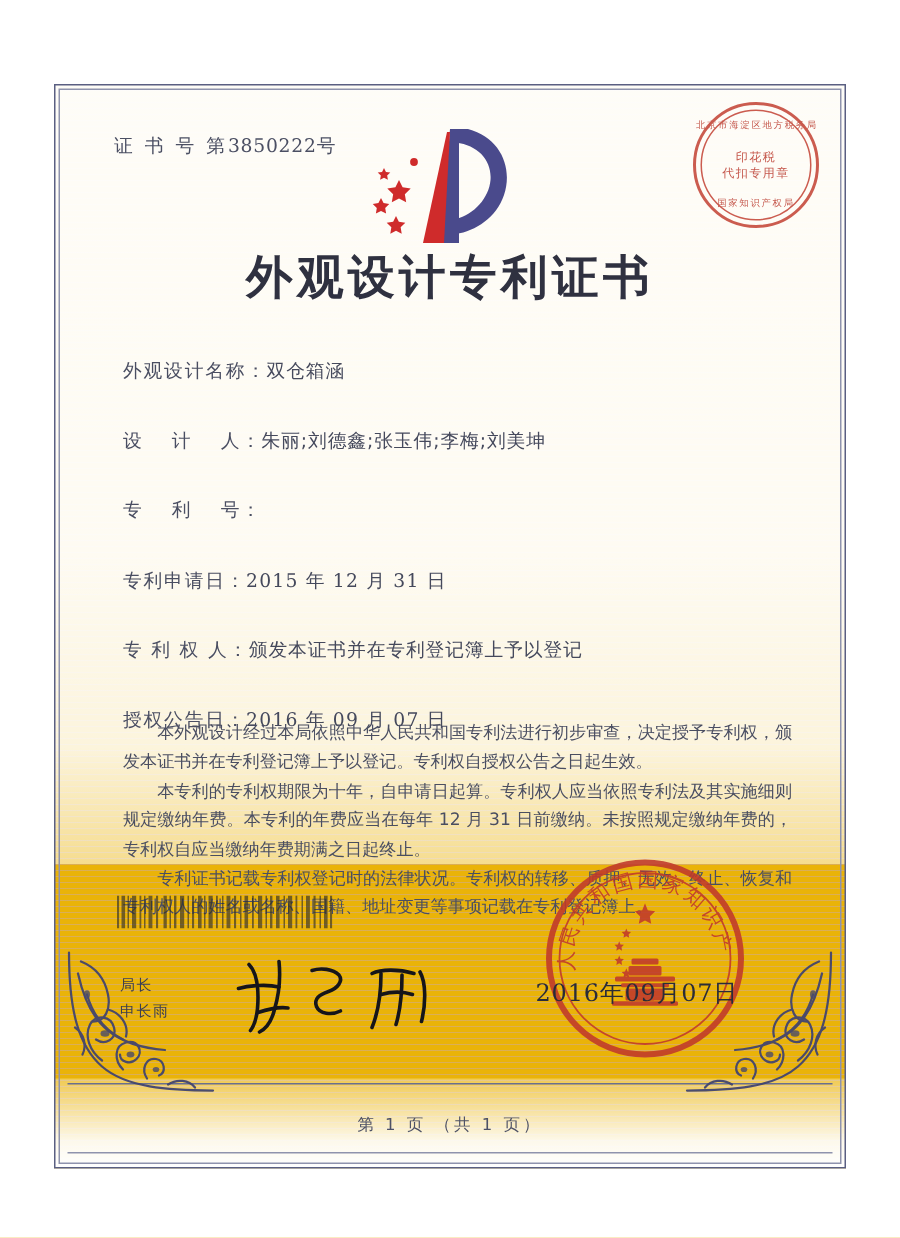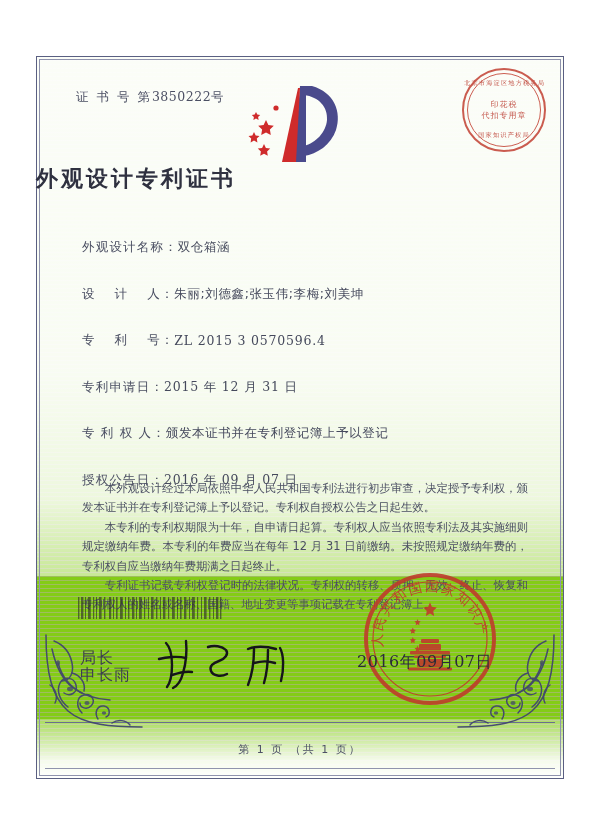--- a/index.html
+++ b/index.html
@@ -15,21 +15,21 @@
     overflow: hidden;
   }
 
   
   #certificate {
     position: absolute;
     left: 36px;
     top: 56px;
     width: 528px;
     height: 723px;
-    background: #84cc16;
+    background: #eab308;
     box-sizing: border-box;
   }
 
   
   #guilloche {
     position: absolute;
     inset: 0;
     background:
       repeating-linear-gradient(
         to bottom,
@@ -164,22 +164,23 @@
     top: 26px;
     transform: translateX(-50%);
     width: 116px;
     height: 84px;
   }
 
   #cert-title {
     position: absolute;
     left: 0; right: 0;
     top: 108px;
+    text-align: center;
     font-family: "DejaVu Serif", "Liberation Serif", serif;
-    font-size: 22px;
+    font-size: 31px;
     font-weight: bold;
     letter-spacing: 3px;
     color: #2f3140;
   }
 
   
   #fields {
     position: absolute;
     left: 46px;
     right: 40px;
@@ -233,21 +234,21 @@
     width: 145px;
     height: 22px;
     opacity: .62;
   }
 
   
   #signature-block {
     position: absolute;
     left: 44px;
     bottom: 96px;
-    font-size: 16px;
+    font-size: 10px;
     line-height: 17px;
     color: #3c3f50;
     letter-spacing: 1px;
   }
   #handwritten-signature {
     position: absolute;
     left: 120px;
     bottom: 88px;
     width: 135px;
     height: 54px;
@@ -380,21 +381,20 @@
 
     <div class="field-row">
       <span class="field-label">设　 计 　人</span>
       <span class="field-colon">：</span>
       <span class="field-value">朱丽;刘德鑫;张玉伟;李梅;刘美坤</span>
     </div>
 
     <div class="field-row">
       <span class="field-label">专　 利 　号</span>
       <span class="field-colon">：</span>
-      <span class="field-value num">ZL 2015 3 0570596.4</span>
     </div>
 
     <div class="field-row">
       <span class="field-label">专利申请日</span>
       <span class="field-colon">：</span>
       <span class="field-value num">2015 年 12 月 31 日</span>
     </div>
 
     <div class="field-row">
       <span class="field-label">专 利 权 人</span>

